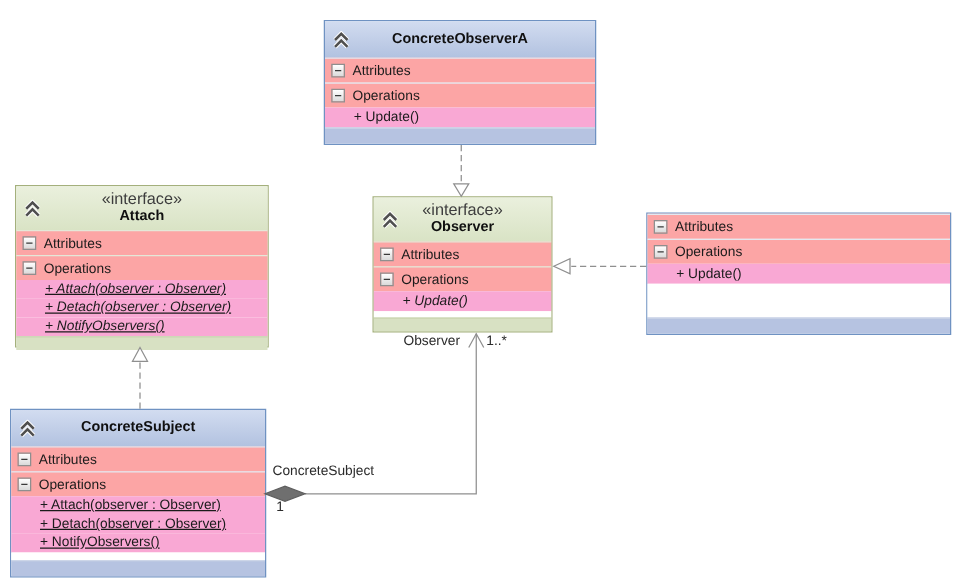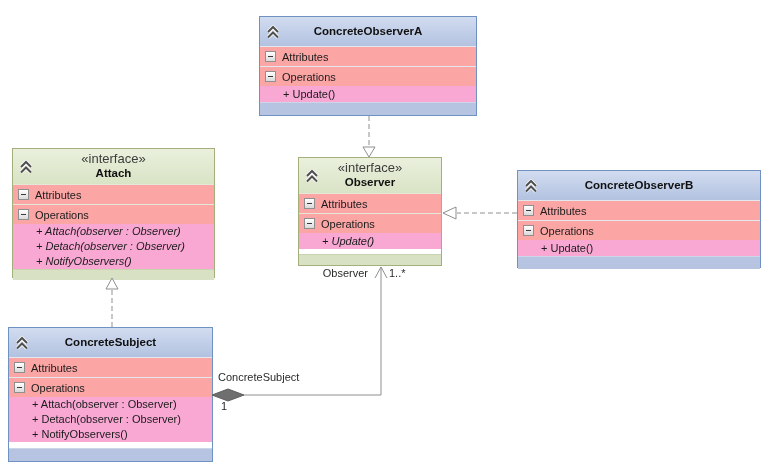--- a/index.html
+++ b/index.html
@@ -27,21 +27,21 @@
   .blue  .section{border-top:1px solid #e3e8ef;}
   .green .section{border-top:1px solid #e4e8d8;}
   .minus{
     position:relative;flex:none;width:11px;height:11px;box-sizing:border-box;
     border:1px solid #8f8f8f;background:linear-gradient(#ffffff,#dadada);
   }
   .minus::after{
     content:"";position:absolute;left:2px;right:2px;top:4px;height:1px;background:#3a3a3a;
   }
   .member{flex:none;background:#f9a8d4;padding-left:23px;line-height:16px;white-space:nowrap;}
-  .compact .member{line-height:15px;}
+  .compact .member{line-height:15px;text-decoration:underline;}
   .italic .member{font-style:italic;}
   .filler{flex:1;background:#fff;}
   .strip{flex:none;}
   .blue  .strip{height:12px;background:#b6c3e1;border-top:1px solid #cdd6e8;}
   .green .strip{height:10px;background:#d8e1c3;border-top:1px solid #c9d3b0;}
   #connector-layer{position:absolute;left:0;top:0;pointer-events:none;}
   .edge-label{position:absolute;font-size:11px;color:#2b2b2b;white-space:nowrap;}
 </style>
 </head>
 <body>
@@ -119,31 +119,20 @@
   <div class="section">
     <span class="minus"></span>
     <span>Operations</span>
   </div>
   <div class="member">+ Update()</div>
   <div class="filler"></div>
   <div class="strip"></div>
 </div>
 
 <div class="uml-class blue" style="left:517px;top:170px;width:244px;height:98px;">
-  <div class="header">
-    <span class="chev">
-      <svg width="16" height="15" viewBox="0 0 16 15">
-        <path d="M3 7.5 L8 2.5 L13 7.5 M3 13 L8 8 L13 13" stroke="#ffffff" stroke-width="3.6" fill="none"></path>
-        <path d="M3 7.5 L8 2.5 L13 7.5 M3 13 L8 8 L13 13" stroke="#4f4f4f" stroke-width="2" fill="none"></path>
-      </svg>
-    </span>
-    <div class="title-wrap">
-        <div class="cls-name">ConcreteObserverB</div>
-      </div>
-  </div>
   <div class="section">
     <span class="minus"></span>
     <span>Attributes</span>
   </div>
   <div class="section">
     <span class="minus"></span>
     <span>Operations</span>
   </div>
   <div class="member">+ Update()</div>
   <div class="filler"></div>

